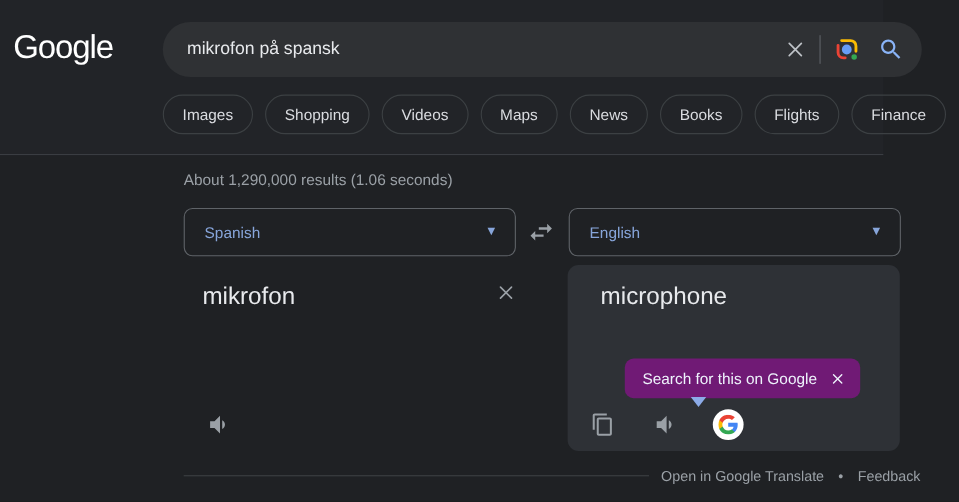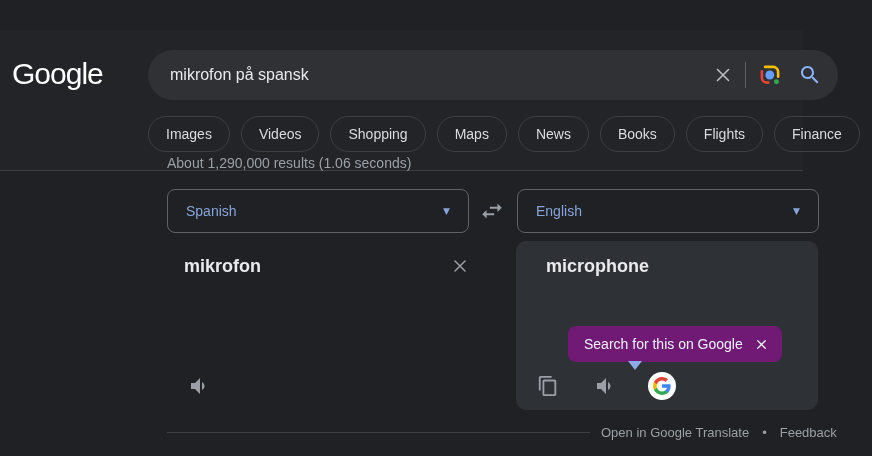--- a/index.html
+++ b/index.html
@@ -1,20 +1,20 @@
 <!DOCTYPE html>
 <html><head>
 <meta charset="utf-8">
 <style>
   html,body{margin:0;padding:0;background:#1f2124;}
   .page{position:relative;width:872px;height:456px;background:#1f2124;overflow:hidden;
         font-family:"Liberation Sans","DejaVu Sans",sans-serif;}
   
   .header{position:absolute;top:0;left:0;width:803px;height:140px;background:#222428;
-          border-bottom:1px solid #3a3d42;margin-top:30px;}
+          border-bottom:1px solid #3a3d42;}
   .logo{position:absolute;left:12px;top:27px;font-size:30px;font-weight:500;color:#fff;
         letter-spacing:-1px;}
   .searchbar{position:absolute;left:148px;top:20px;width:690px;height:50px;background:#2f3134;
              border-radius:25px;display:flex;align-items:center;box-sizing:border-box;
              padding:0 16px 0 22px;}
   .query{flex:1;font-size:16px;color:#e8eaed;white-space:nowrap;}
   .sb-icons{display:flex;align-items:center;}
   .icon-btn{display:flex;align-items:center;justify-content:center;background:none;border:none;
             padding:0;cursor:pointer;}
   .sb-divider{width:1px;height:26px;background:#5f6368;margin:0 11px;}
@@ -26,21 +26,21 @@
        font-family:inherit;white-space:nowrap;}
   
   .stats{position:absolute;left:167px;top:155px;font-size:14px;color:#9aa0a6;}
   .lang-select{position:absolute;top:189px;width:302px;height:44px;border:1px solid #5f6368;
                border-radius:8px;box-sizing:border-box;display:flex;align-items:center;
                justify-content:space-between;padding:15px 18px;color:#87a5da;font-size:14px;
                cursor:pointer;background:transparent;}
   .sel-src{left:167px;} .sel-tgt{left:517px;align-items:center;}
   .sel-arrow{font-size:9px;color:#87a5da;font-family:"DejaVu Sans",sans-serif;}
   .swap{position:absolute;left:479px;top:198px;width:26px;height:26px;}
-  .big-text{position:absolute;top:256px;font-size:18px;color:#e8eaed;font-weight:bold;}
+  .big-text{position:absolute;top:256px;font-size:22px;color:#e8eaed;}
   .src-text{left:184px;} .tgt-text{left:546px;}
   .src-close{position:absolute;left:450px;top:256px;width:20px;height:20px;}
   .src-speaker{position:absolute;left:186px;top:374px;width:24px;height:24px;}
   .card{position:absolute;left:516px;top:241px;width:302px;height:169px;background:#2e3136;
         border-radius:10px;}
   .tooltip{position:absolute;left:568px;top:326px;height:36px;background:#701a75;border-radius:8px;
            display:flex;align-items:center;padding:0 13px 0 16px;color:#eef3fc;font-size:14px;
            gap:11px;white-space:nowrap;}
   .tooltip-tail{position:absolute;left:628px;top:361px;width:0;height:0;
                 border-left:7px solid transparent;border-right:7px solid transparent;
@@ -84,22 +84,22 @@
         <button class="icon-btn">
           <svg width="24" height="24" viewBox="0 0 24 24">
               <path d="M15.5 14h-.79l-.28-.27C15.41 12.59 16 11.11 16 9.5 16 5.91 13.09 3 9.5 3S3 5.91 3 9.5 5.91 16 9.5 16c1.61 0 3.09-.59 4.23-1.57l.27.28v.79l5 4.99L20.49 19l-4.99-5zm-6 0C7.01 14 5 11.99 5 9.5S7.01 5 9.5 5 14 7.01 14 9.5 11.99 14 9.5 14z" fill="#8ab4f8"></path>
             </svg>
         </button>
       </div>
     </div>
 
     <nav class="tabs">
       <button class="tab">Images</button>
+      <button class="tab">Shopping</button>
       <button class="tab">Videos</button>
-      <button class="tab">Shopping</button>
       <button class="tab">Maps</button>
       <button class="tab">News</button>
       <button class="tab">Books</button>
       <button class="tab">Flights</button>
       <button class="tab">Finance</button>
     </nav>
   </header>
 
   <div class="stats">About 1,290,000 results (1.06 seconds)</div>
 

